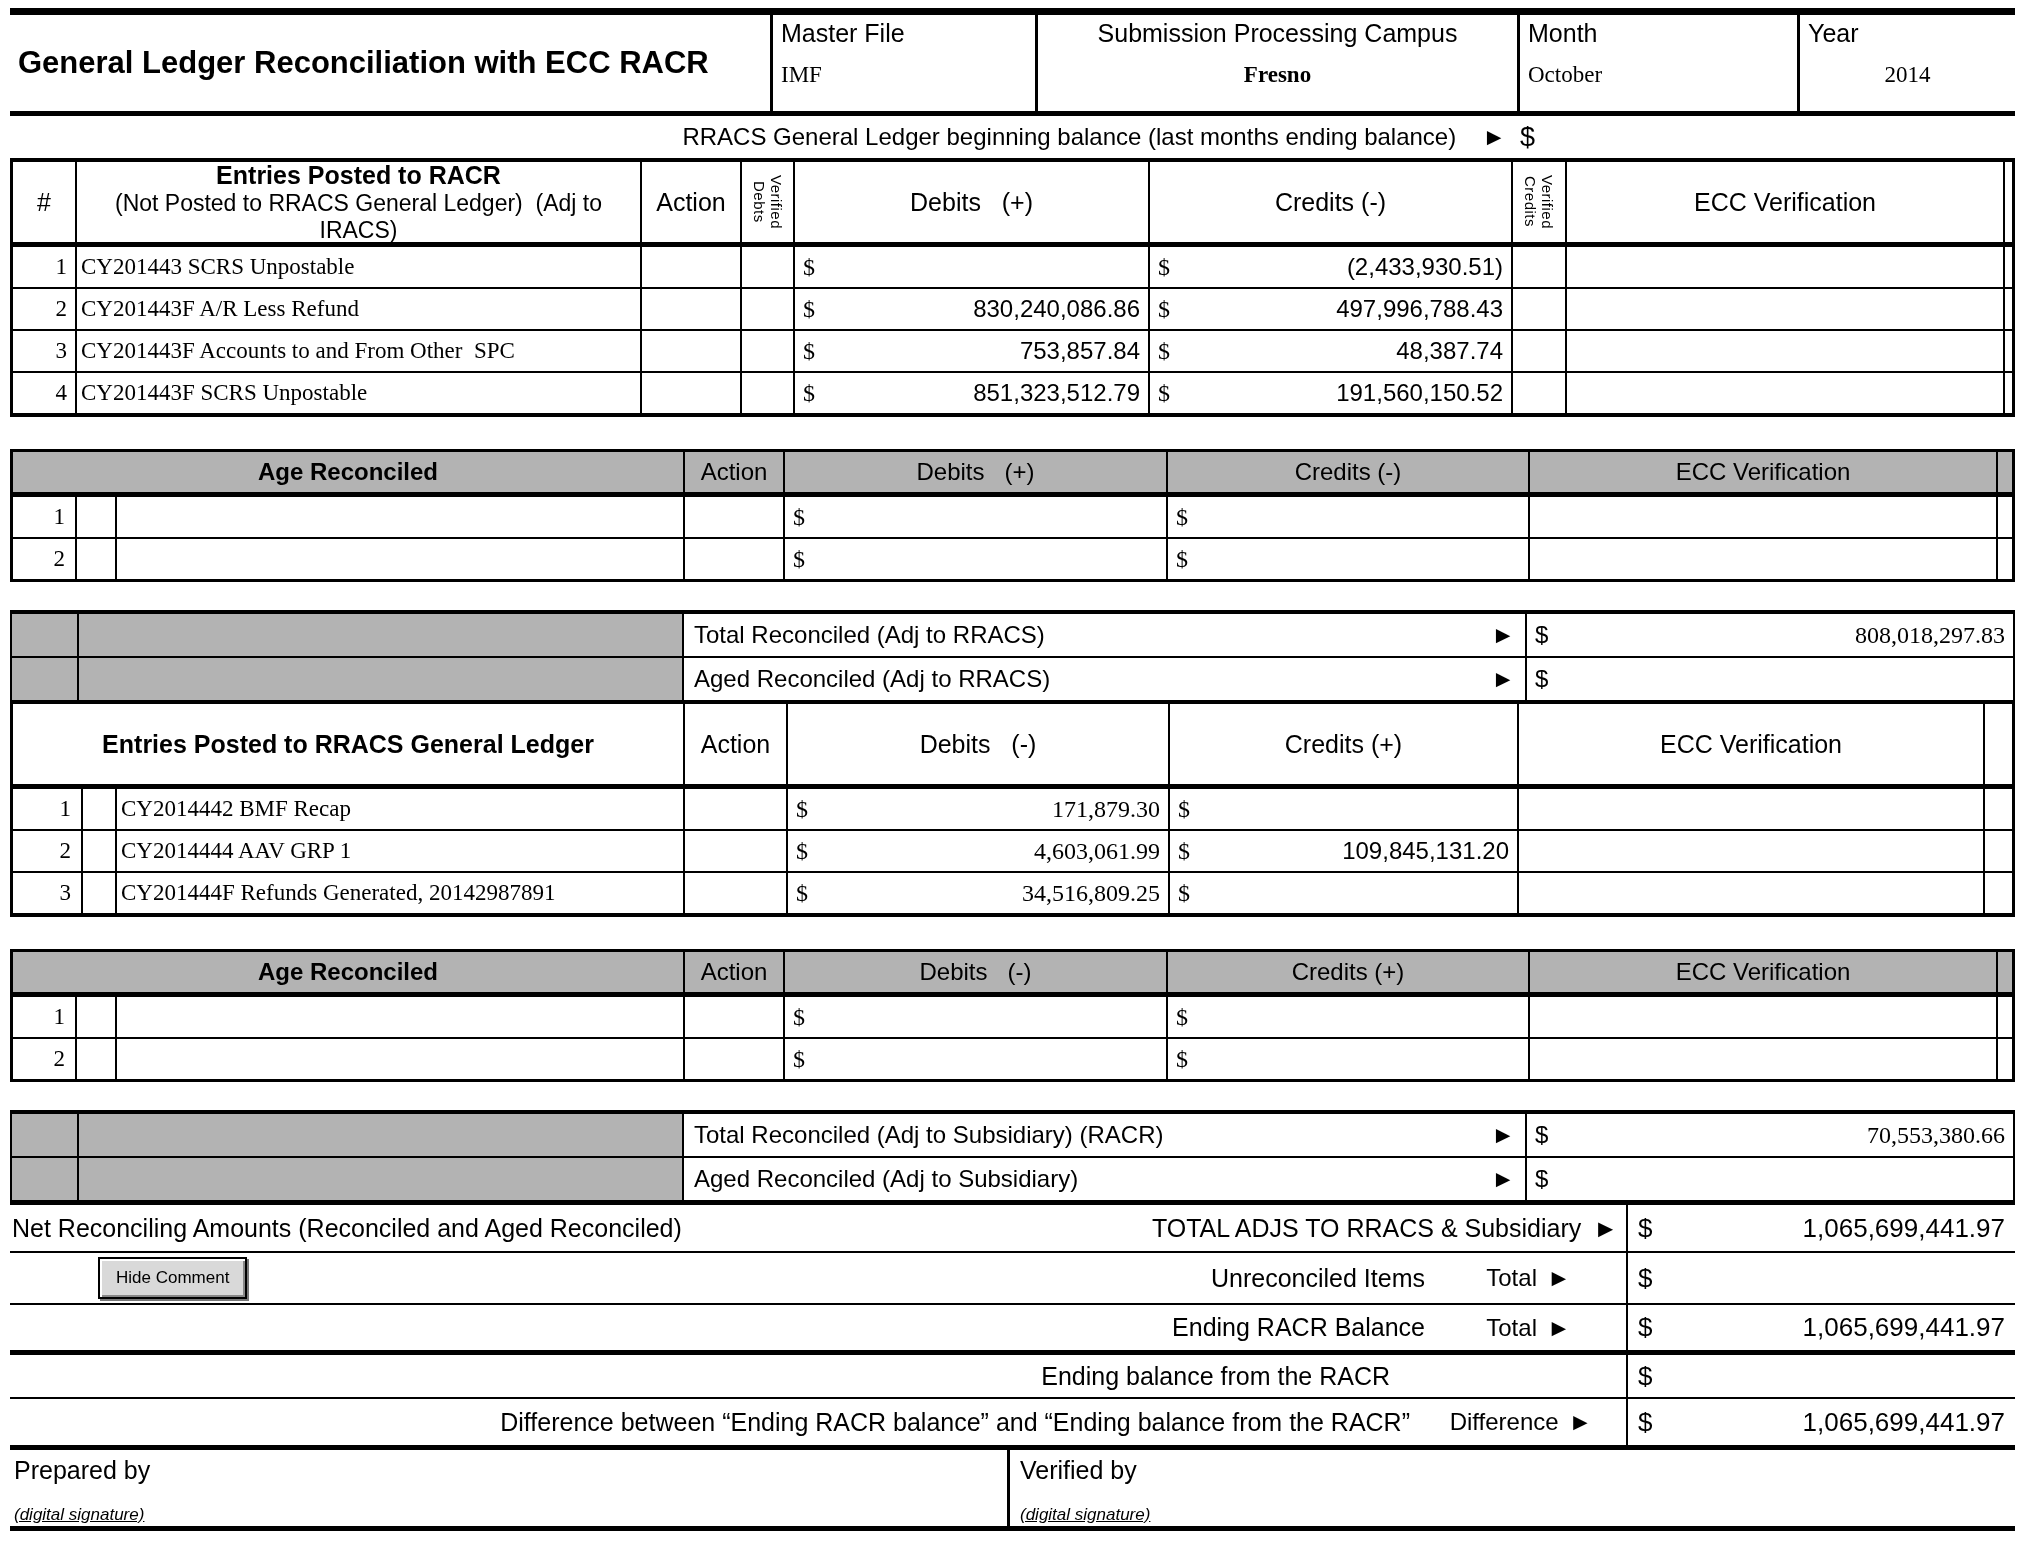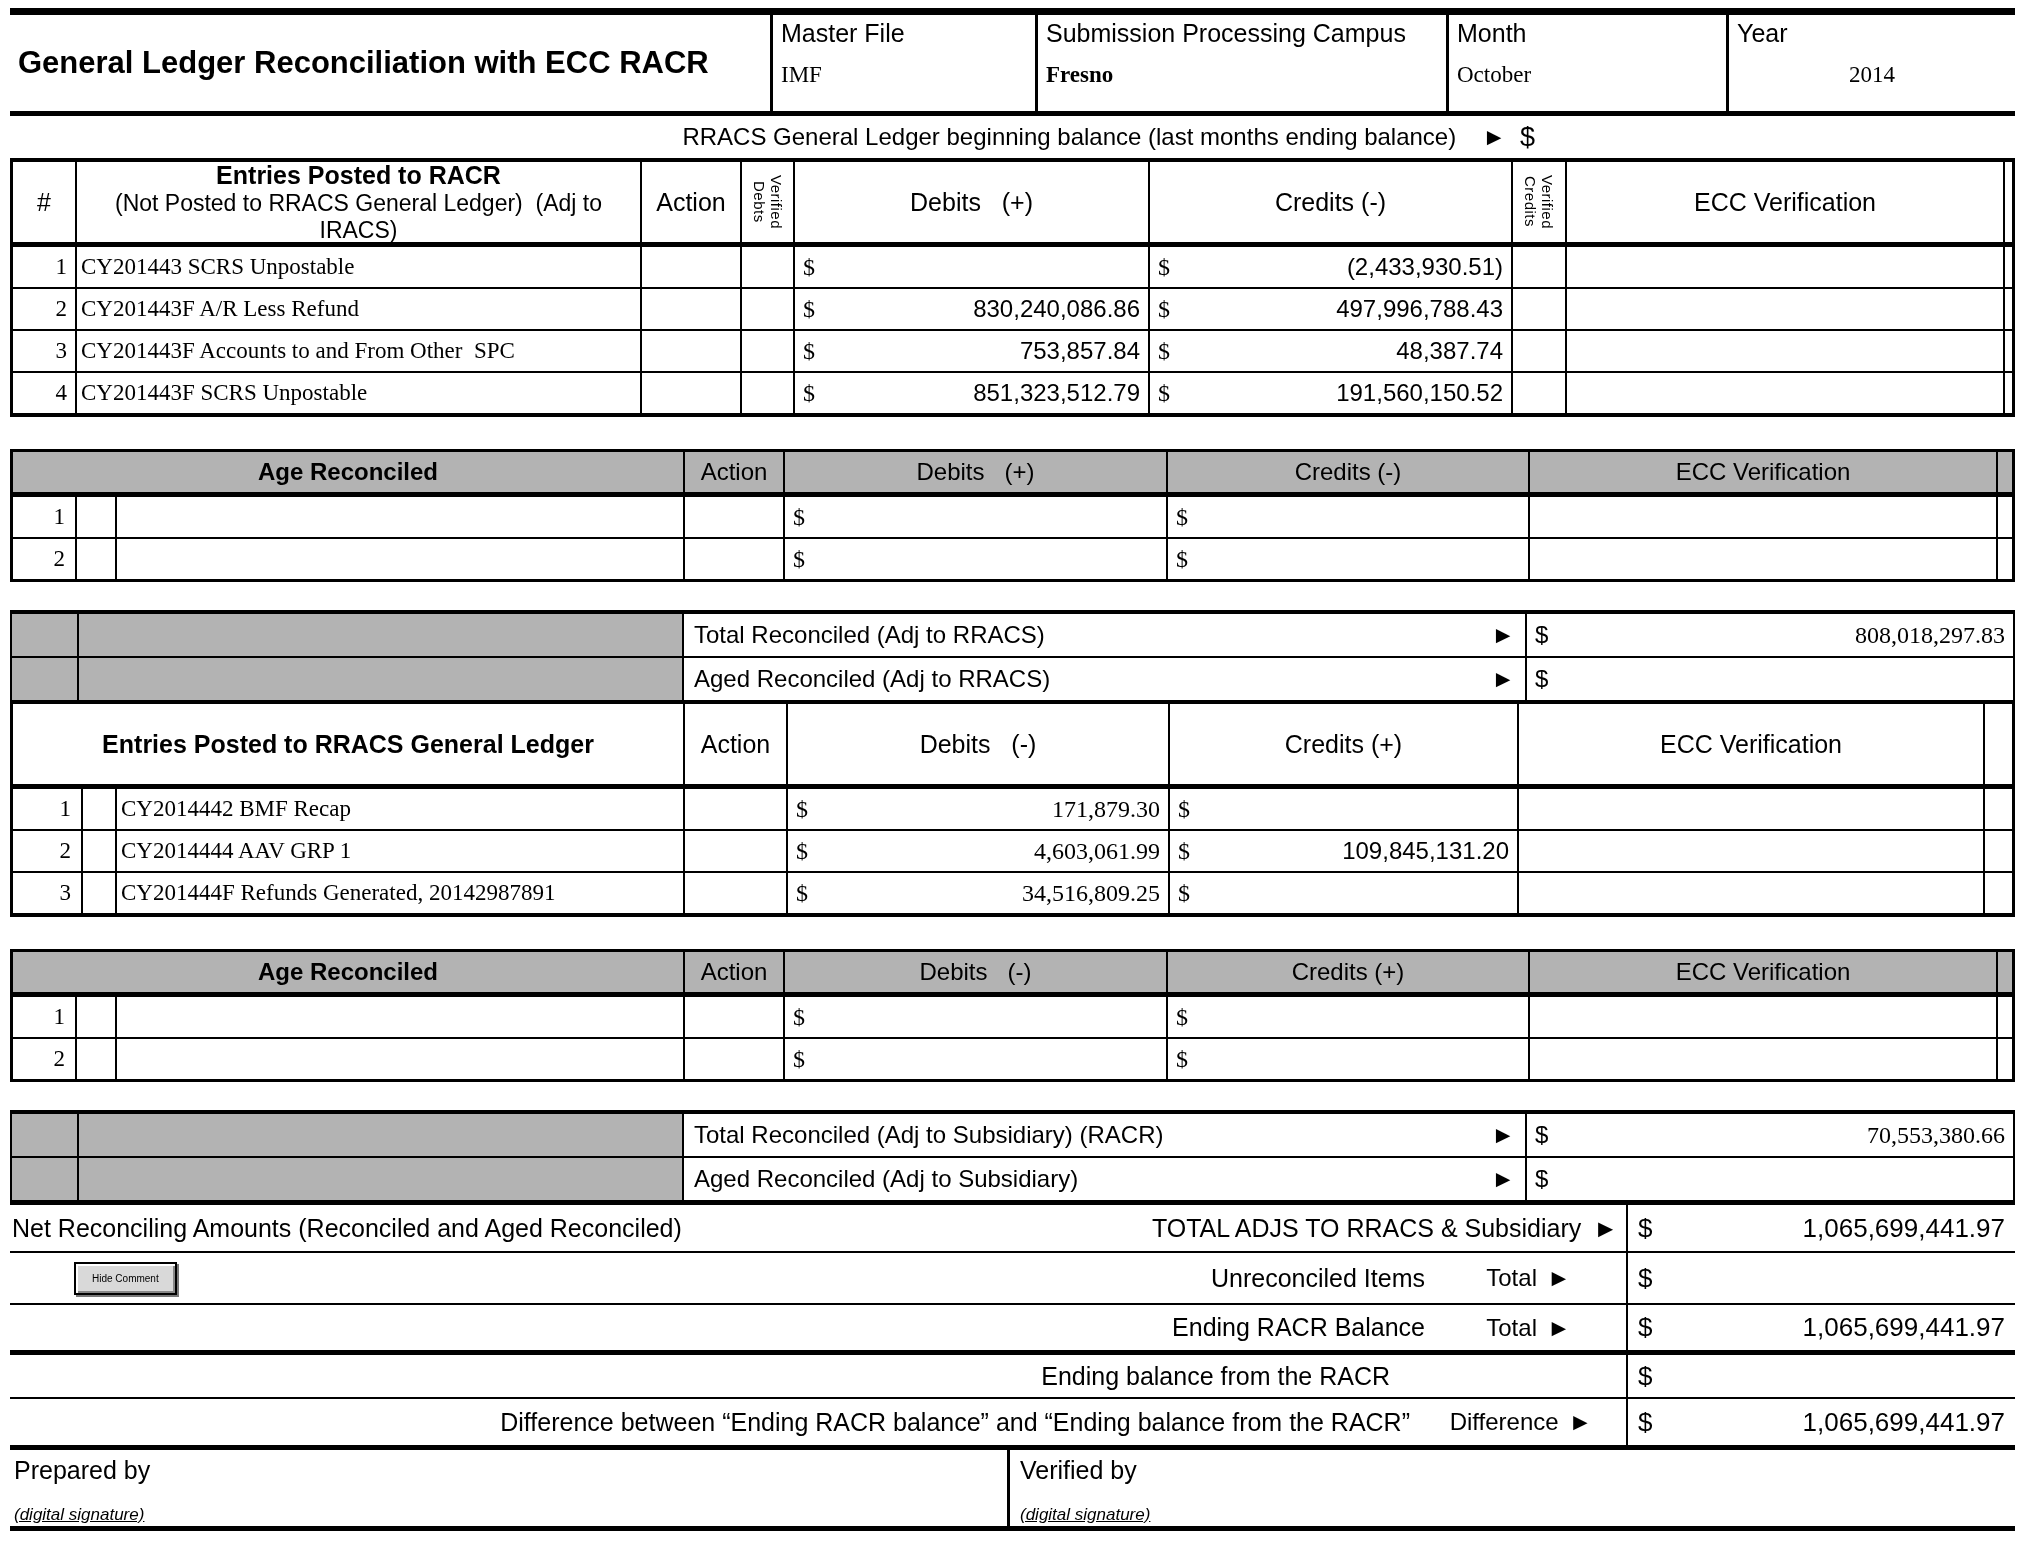--- a/index.html
+++ b/index.html
@@ -7,21 +7,21 @@
         font-family:"Liberation Sans",sans-serif;overflow:hidden;}
   .content{margin:0 10px;width:2005px;}
   .topbar{height:7px;background:#000;margin-top:8px;}
 
   
   .hdr{display:flex;border-bottom:5px solid #000;height:96px;}
   .hdr-cell{border-left:3px solid #000;box-sizing:border-box;padding:4px 8px;position:relative;}
   .hdr-title{width:760px;display:flex;align-items:center;font-size:31px;font-weight:bold;}
   .hdr-lbl{font-size:25px;}
   .hdr-val{font-family:"Liberation Serif",serif;font-size:23px;margin-top:14px;}
-  .w-master{width:265px;}.w-campus{width:411px;}.w-month{width:280px;}.w-year{flex:1;}
+  .w-master{width:265px;}.w-campus{width:482px;text-align:center;}.w-month{width:280px;}.w-year{flex:1;}
   .bold{font-weight:bold;}
   .center{text-align:center;}
 
   
   .beginbal{height:42px;display:flex;align-items:center;font-size:24px;}
   .beginbal .sp{flex:1;}
   .beginbal .arrow{margin:0 14px 0 26px;}
   .beginbal .endgap{width:480px;}
 
   
@@ -79,23 +79,23 @@
   .sdiv5{border-top:5px solid #000;gap:36px;}
   .slabel-left{font-size:25px;padding-left:2px;}
   .sfill{flex:1;}
   .sright{font-size:25px;display:flex;align-items:center;gap:12px;}
   .stotal{width:175px;display:flex;justify-content:center;align-items:center;gap:10px;
           font-size:24px;padding-right:10px;}
   .slabel-r{flex:1;text-align:right;font-size:25px;padding-right:16px;}
   .sval{width:389px;border-left:2px solid #000;align-self:stretch;display:flex;align-items:center;
         justify-content:space-between;padding:0 10px;box-sizing:border-box;font-size:26px;}
   .h46{height:46px;}.h50{height:50px;}.h45{height:45px;}.h42{height:42px;}
-  .btn{margin-left:64px;background:#d9d9d9;border:2px solid #000;
+  .btn{margin-left:88px;background:#d9d9d9;border:2px solid #000;
        box-shadow:inset 2px 2px 0 #fff,inset -2px -2px 0 #888,2px 2px 0 #777;
-       font-size:10px;font-family:"Liberation Sans",sans-serif;padding:9px 16px;cursor:pointer;}
+       font-size:17px;font-family:"Liberation Sans",sans-serif;padding:9px 16px;cursor:pointer;}
 
   
   .sig{display:flex;border-bottom:5px solid #000;height:76px;}
   .sig-cell{box-sizing:border-box;padding:6px 4px;}
   .sig-left{width:1000px;border-right:3px solid #000;}
   .sig-right{flex:1;padding-left:10px;}
   .sig-main{font-size:25px;}
   .sig-sub{font-size:17px;font-style:italic;margin-top:20px;text-decoration:underline;}
 </style>
 </head>

